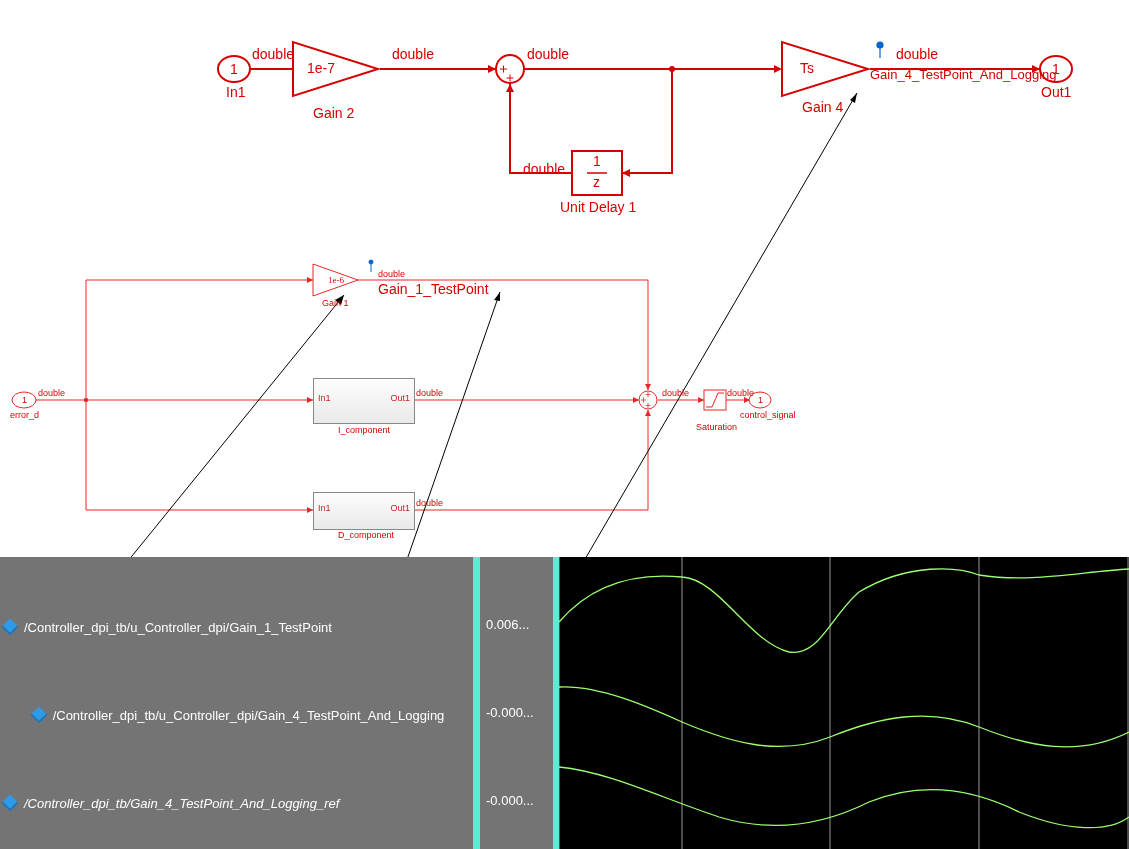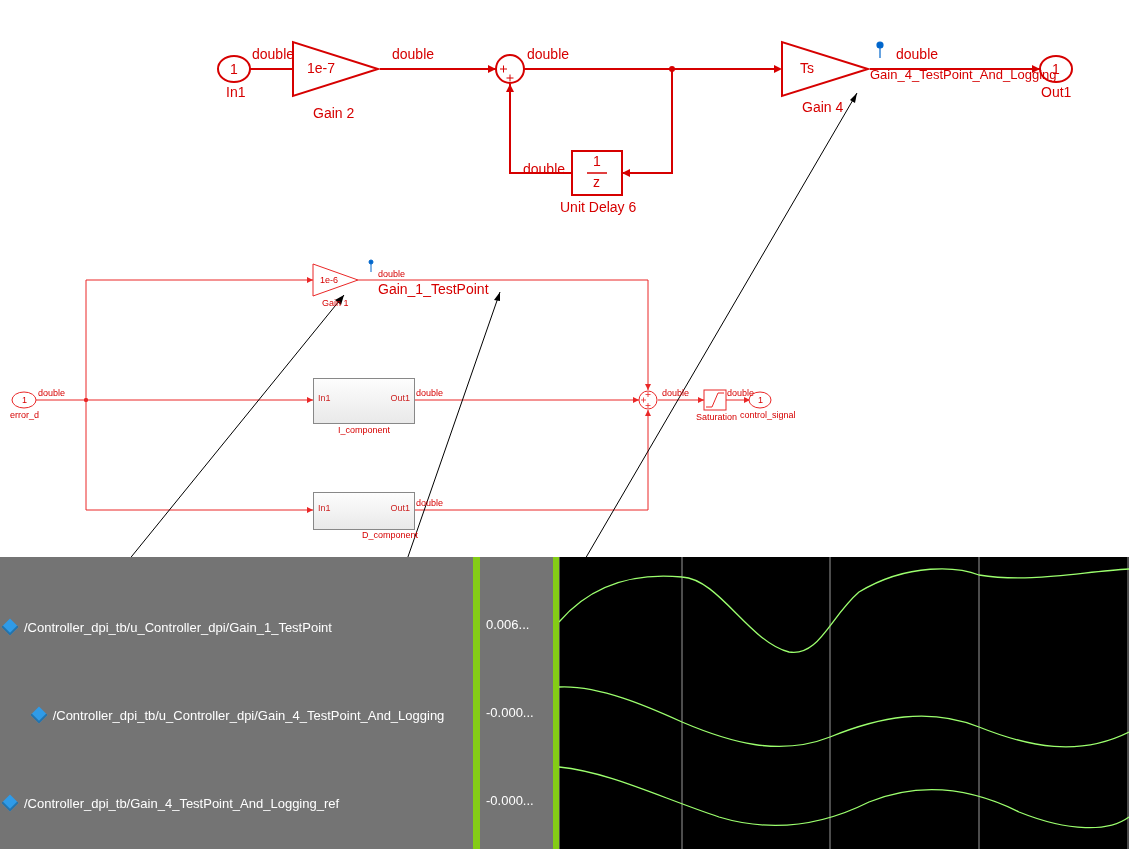--- a/index.html
+++ b/index.html
@@ -25,21 +25,21 @@
     font-size: 9px;
     color: #d60000;
     white-space: nowrap;
   }
   .wave-panel {
     position: absolute;
     left: 0;
     top: 557px;
     width: 1129px;
     height: 292px;
-    background: #84cc16;
+    background: #5eead4;
   }
   .sig-list {
     position: absolute;
     left: 0;
     top: 0;
     width: 473px;
     height: 292px;
     background: #747474;
   }
   .val-col {
@@ -237,65 +237,65 @@
 <span class="txt" style="left:252px;top:46px;">double</span>
 
 <span class="txt" style="left:307px;top:60px;">1e-7</span>
 <span class="txt" style="left:313px;top:105px;">Gain 2</span>
 <span class="txt" style="left:392px;top:46px;">double</span>
 
 <span class="txt" style="left:527px;top:46px;">double</span>
 
 <span class="txt" style="left:593px;top:153px;">1</span>
 <span class="txt" style="left:593px;top:174px;">z</span>
-<span class="txt" style="left:560px;top:199px;">Unit Delay 6</span>
+<span class="txt" style="left:560px;top:199px;">Unit Delay 1</span>
 <span class="txt" style="left:523px;top:161px;">double</span>
 
 <span class="txt" style="left:800px;top:60px;">Ts</span>
 <span class="txt" style="left:802px;top:99px;">Gain 4</span>
 <span class="txt" style="left:896px;top:46px;">double</span>
 <span class="txt" style="left:870px;top:67px;font-size:13px;">Gain_4_TestPoint_And_Logging</span>
 
 <span class="txt" style="left:1052px;top:61px;">1</span>
 <span class="txt" style="left:1041px;top:84px;">Out1</span>
 
 <span class="txt-xs" style="left:22px;top:395px;">1</span>
 <span class="txt-xs" style="left:10px;top:410px;">error_d</span>
 <span class="txt-xs" style="left:38px;top:388px;">double</span>
 
-<span class="txt-xs" style="left:320px;top:275px;">1e-6</span>
+<span class="txt-xs" style="left:328px;top:275px;font-family:Liberation Serif, serif;">1e-6</span>
 <span class="txt-xs" style="left:322px;top:298px;">Gain 1</span>
 <span class="txt-xs" style="left:378px;top:269px;">double</span>
 <span class="txt-xs" style="left:378px;top:281px;font-size:14px;">Gain_1_TestPoint</span>
 
 <span class="txt-xs" style="left:338px;top:425px;">I_component</span>
 <span class="txt-xs" style="left:416px;top:388px;">double</span>
 
-<span class="txt-xs" style="left:338px;top:530px;margin-left:24px;">D_component</span>
+<span class="txt-xs" style="left:338px;top:530px;">D_component</span>
 <span class="txt-xs" style="left:416px;top:498px;">double</span>
 
 <span class="txt-xs" style="left:662px;top:388px;">double</span>
 
-<span class="txt-xs" style="left:696px;top:412px;">Saturation</span>
+<span class="txt-xs" style="left:696px;top:422px;">Saturation</span>
 <span class="txt-xs" style="left:727px;top:388px;">double</span>
 
 <span class="txt-xs" style="left:758px;top:395px;">1</span>
 <span class="txt-xs" style="left:740px;top:410px;">control_signal</span>
 
 <div class="wave-panel">
   <div class="sig-list">
     <div class="sig-row" style="top:60px;">
       <span class="diamond"></span>
       <span>/Controller_dpi_tb/u_Controller_dpi/Gain_1_TestPoint</span>
     </div>
     <div class="sig-row" style="top:148px;justify-content:center;">
       <span class="diamond"></span>
       <span>/Controller_dpi_tb/u_Controller_dpi/Gain_4_TestPoint_And_Logging</span>
     </div>
-    <div class="sig-row" style="top:236px;">
+    <div class="sig-row" style="top:236px;font-style:italic;">
       <span class="diamond"></span>
       <span>/Controller_dpi_tb/Gain_4_TestPoint_And_Logging_ref</span>
     </div>
   </div>
   <div class="val-col">
     <span class="val-row" style="top:60px;">0.006...</span>
     <span class="val-row" style="top:148px;">-0.000...</span>
     <span class="val-row" style="top:236px;">-0.000...</span>
   </div>
   <div class="wave-area">

